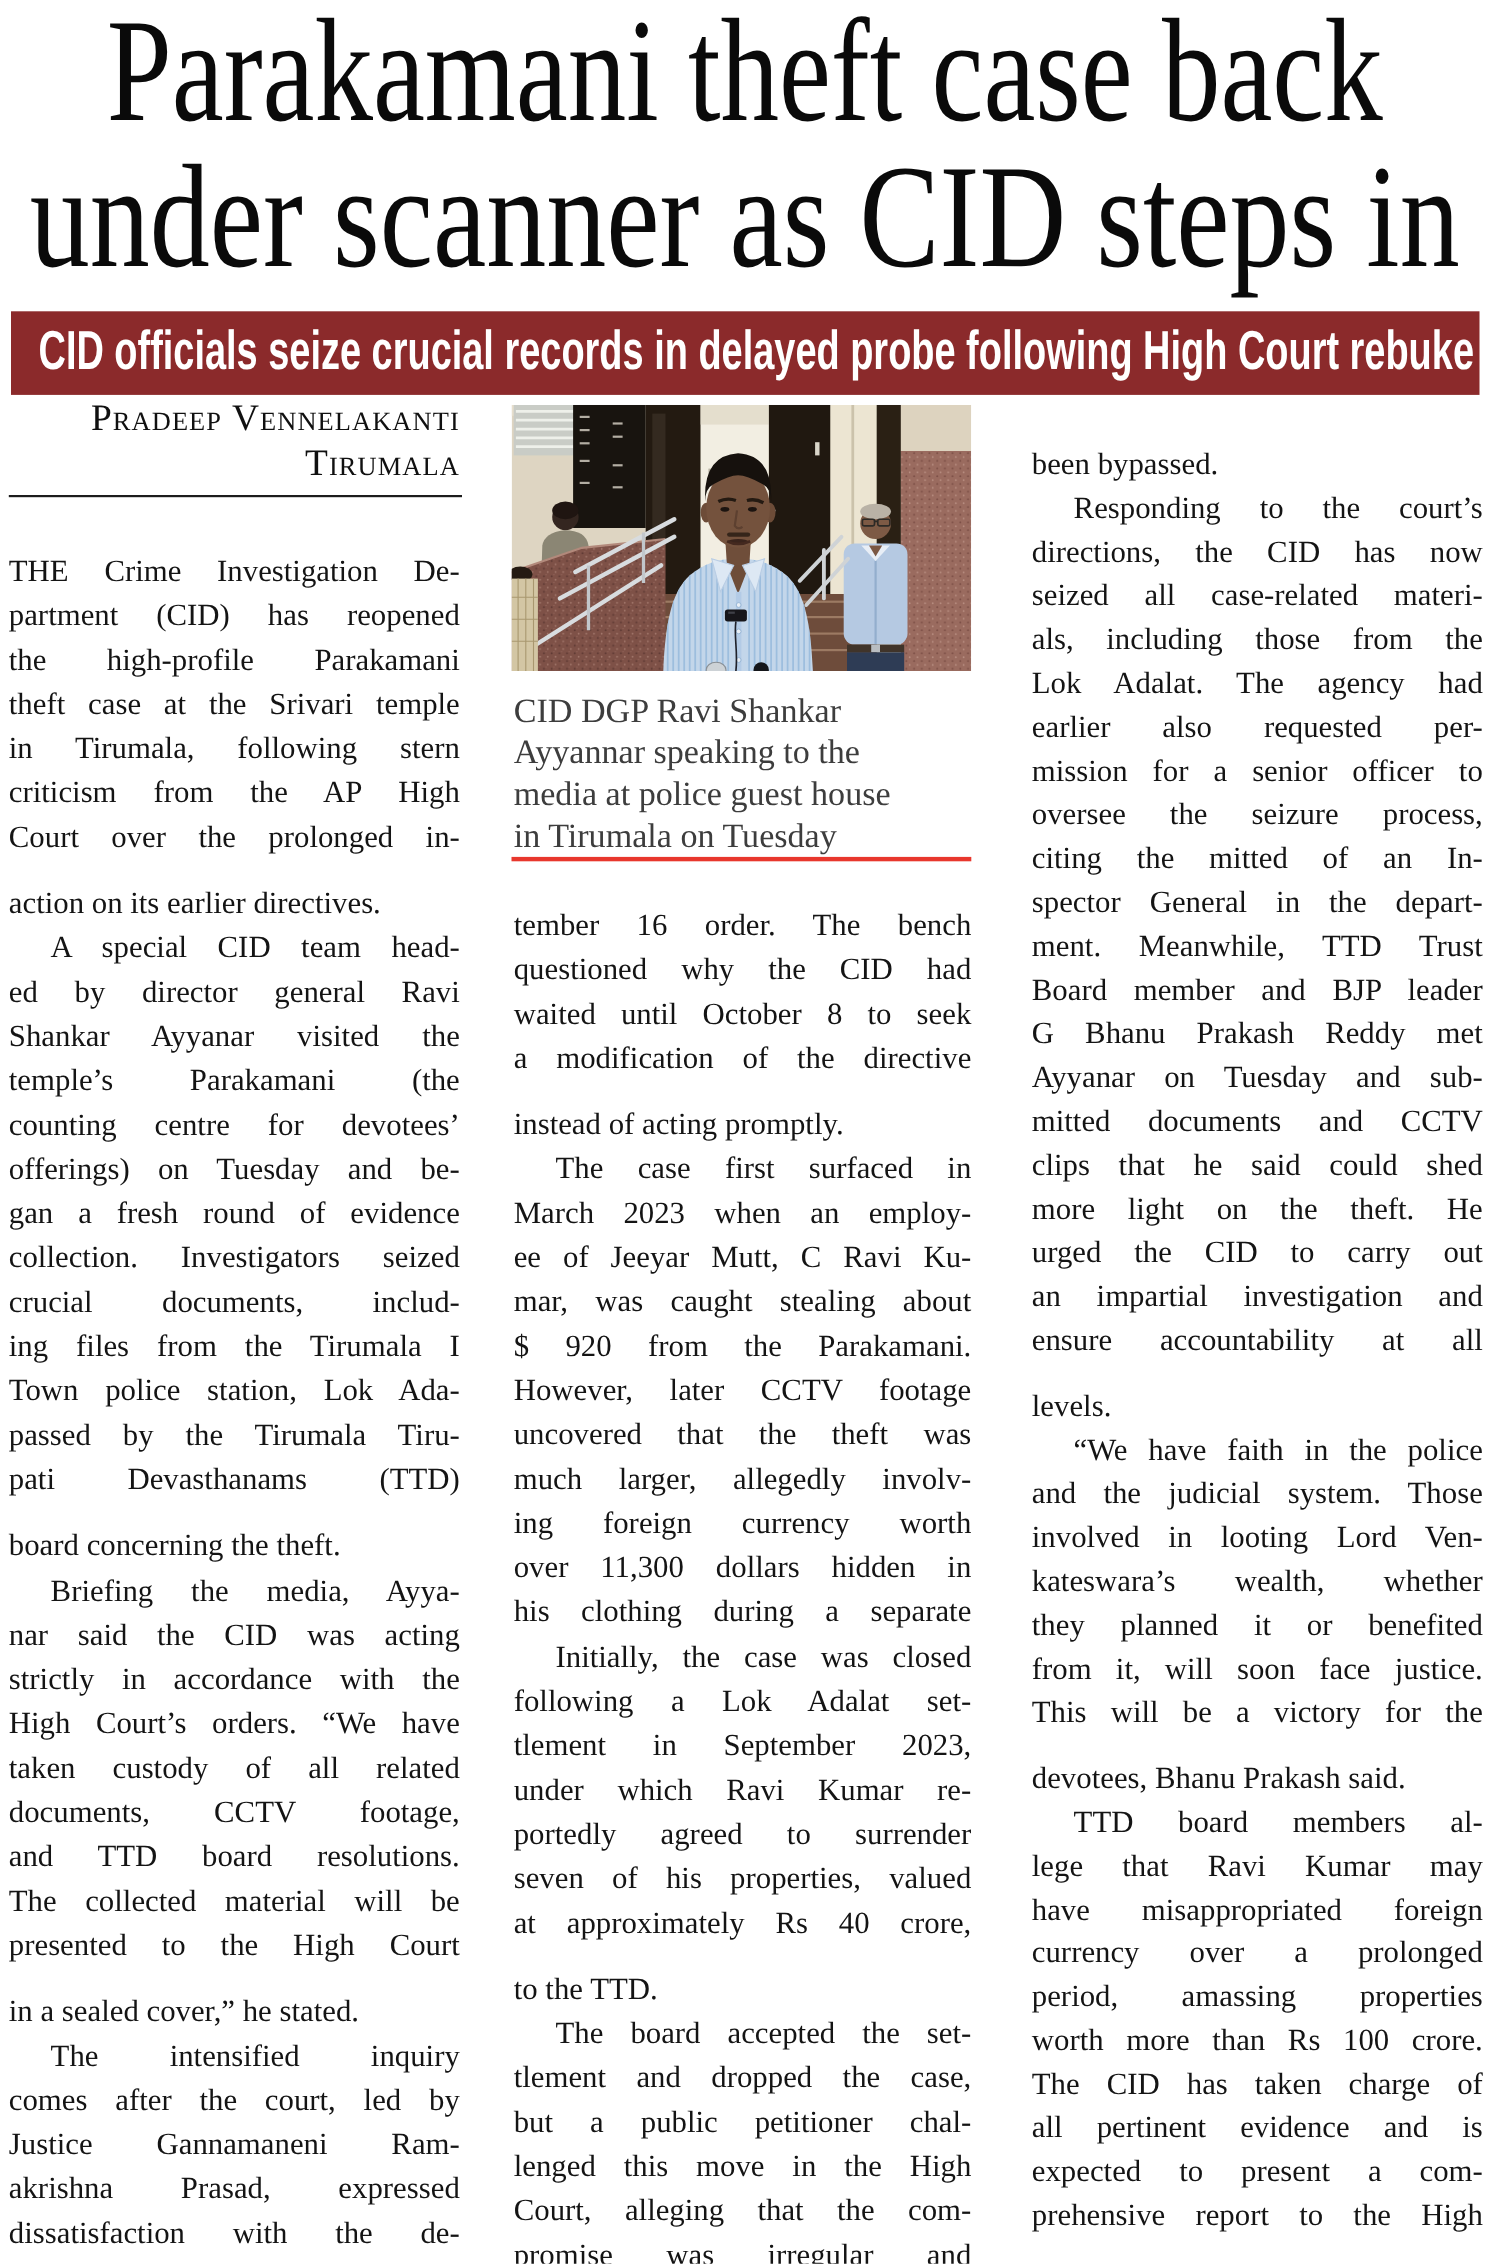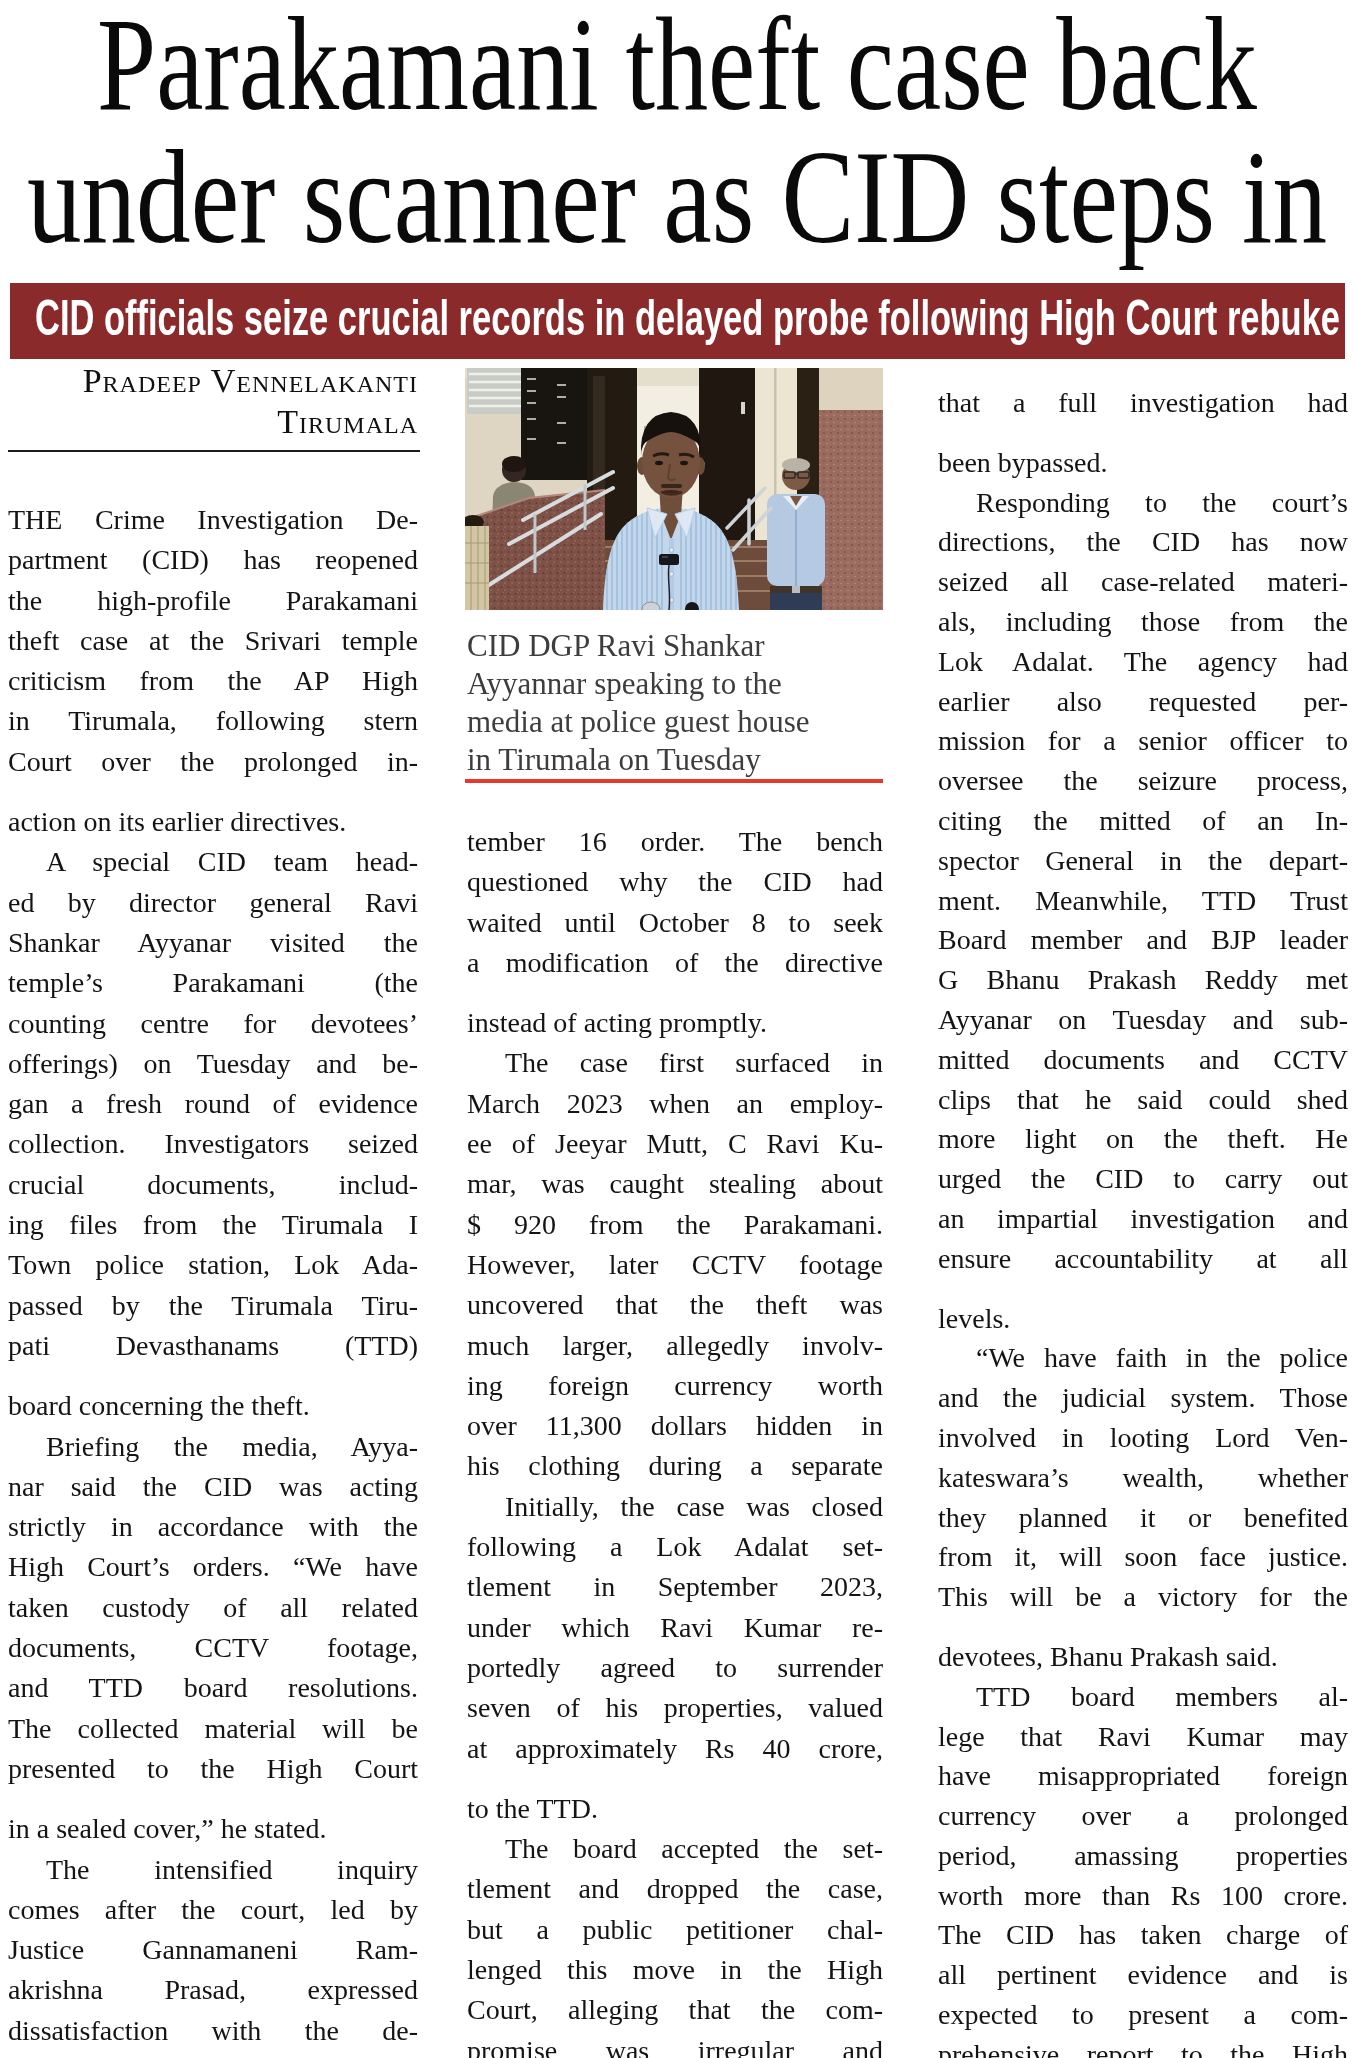--- a/index.html
+++ b/index.html
@@ -47,22 +47,22 @@
   <div>Pradeep Vennelakanti</div>
   <div>Tirumala</div>
 </div>
 <div class="byline-rule"></div>
 
 <div class="col" id="col-left">
     <div class="bl">THE Crime Investigation De-</div>
     <div class="bl">partment (CID) has reopened</div>
     <div class="bl">the high-profile Parakamani</div>
     <div class="bl">theft case at the Srivari temple</div>
+    <div class="bl">in Tirumala, following stern</div>
     <div class="bl">criticism from the AP High</div>
-    <div class="bl">in Tirumala, following stern</div>
     <div class="bl">Court over the prolonged in-</div>
     <div class="bl end">action on its earlier directives.</div>
     <div class="bl ind">A special CID team head-</div>
     <div class="bl">ed by director general Ravi</div>
     <div class="bl">Shankar Ayyanar visited the</div>
     <div class="bl">temple’s Parakamani (the</div>
     <div class="bl">counting centre for devotees’</div>
     <div class="bl">offerings) on Tuesday and be-</div>
     <div class="bl">gan a fresh round of evidence</div>
     <div class="bl">collection. Investigators seized</div>
@@ -321,21 +321,20 @@
     <div class="bl">at approximately Rs 40 crore,</div>
     <div class="bl end">to the TTD.</div>
     <div class="bl ind">The board accepted the set-</div>
     <div class="bl">tlement and dropped the case,</div>
     <div class="bl">but a public petitioner chal-</div>
     <div class="bl">lenged this move in the High</div>
     <div class="bl">Court, alleging that the com-</div>
     <div class="bl">promise was irregular and</div>
   </div>
 <div class="col" id="col-right">
-    <div class="bl">that a full investigation had</div>
     <div class="bl end">been bypassed.</div>
     <div class="bl ind">Responding to the court’s</div>
     <div class="bl">directions, the CID has now</div>
     <div class="bl">seized all case-related materi-</div>
     <div class="bl">als, including those from the</div>
     <div class="bl">Lok Adalat. The agency had</div>
     <div class="bl">earlier also requested per-</div>
     <div class="bl">mission for a senior officer to</div>
     <div class="bl">oversee the seizure process,</div>
     <div class="bl">citing the mitted of an In-</div>

